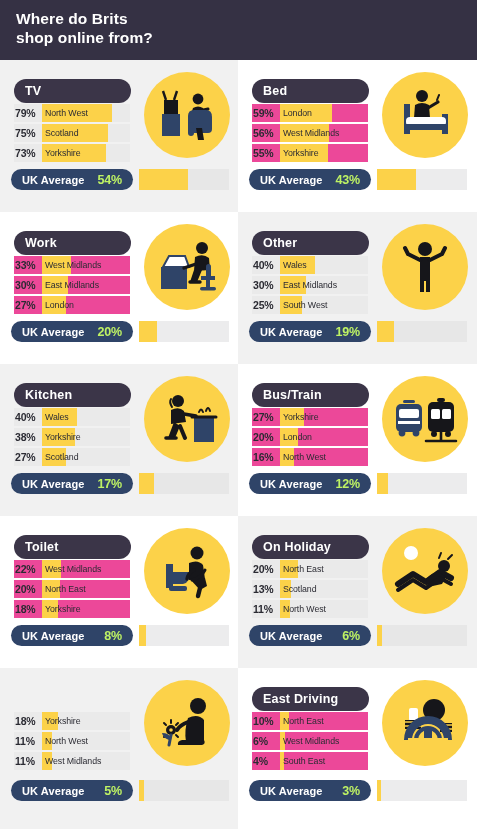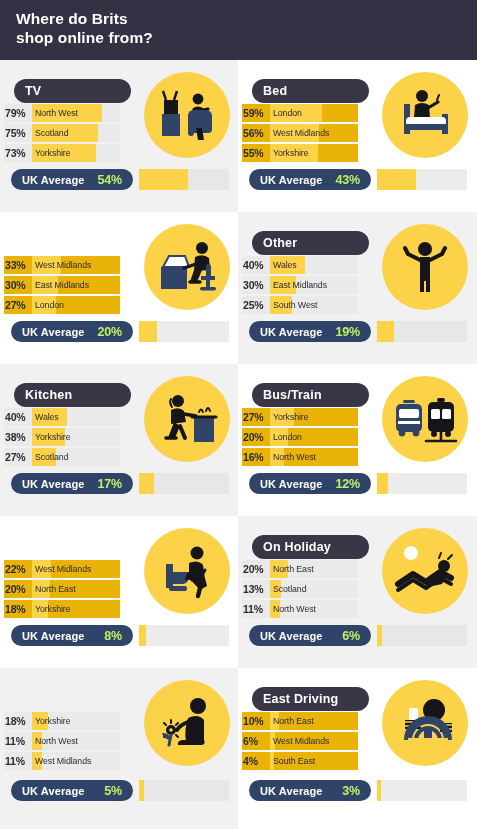--- a/index.html
+++ b/index.html
@@ -75,31 +75,31 @@
     color: #ffffff;
     font-size: 12.5px;
     font-weight: bold;
     letter-spacing: 0.2px;
     white-space: nowrap;
   }
 
   
   .stats {
     position: absolute;
-    left: 4px;
+    left: 14px;
     top: 44px;
     width: 116px;
   }
   .stat-row {
     position: relative;
     height: 18px;
     margin-bottom: 2px;
     background: #eaeaea;
   }
-  .card.bg-white .stat-row { background: #eab308; }
+  .card.bg-white .stat-row { background: #ec4899; }
   .stat-fill {
     position: absolute;
     left: 28px;
     top: 0;
     height: 18px;
     background: #fcd249;
   }
   .stat-pct {
     position: absolute;
     left: 1px;
@@ -276,20 +276,23 @@
       <path d="M46 36 l10 -6" stroke="#16161a" stroke-width="3.2" stroke-linecap="round"></path>
       <path d="M55 28 l2 -5" stroke="#16161a" stroke-width="2" stroke-linecap="round"></path>
       <rect x="22" y="32" width="6" height="30" fill="#2f4468"></rect>
       <rect x="60" y="42" width="6" height="20" fill="#2f4468"></rect>
       <rect x="24" y="45" width="40" height="9" rx="4" fill="#ffffff"></rect>
       <rect x="24" y="52" width="40" height="6" fill="#2f4468"></rect>
     </svg>
         </div>
   </div>
       <div class="card bg-white">
+    <div class="title-pill">
+      <span class="title-text">Work</span>
+    </div>
 
     <div class="stats">
       <div class="stat-row">
         <div class="stat-fill" style="width:29px"></div>
         <div class="stat-pct">33%</div>
         <div class="stat-label">West Midlands</div>
       </div>
       <div class="stat-row">
         <div class="stat-fill" style="width:26px"></div>
         <div class="stat-pct">30%</div>
@@ -457,20 +460,23 @@
       <rect x="49" y="33" width="9" height="10" rx="1.5" fill="#ffffff"></rect>
       <rect x="60" y="33" width="9" height="10" rx="1.5" fill="#ffffff"></rect>
       <rect x="55" y="22" width="8" height="4" rx="2" fill="#16161a"></rect>
       <circle cx="52" cy="58" r="3" fill="#16161a"></circle>
       <circle cx="66" cy="58" r="3" fill="#16161a"></circle>
       <path d="M44 65 h30 M59 56 v9" stroke="#16161a" stroke-width="2.6" stroke-linecap="round"></path>
     </svg>
         </div>
   </div>
       <div class="card bg-white">
+    <div class="title-pill">
+      <span class="title-text">Toilet</span>
+    </div>
 
     <div class="stats">
       <div class="stat-row">
         <div class="stat-fill" style="width:19px"></div>
         <div class="stat-pct">22%</div>
         <div class="stat-label">West Midlands</div>
       </div>
       <div class="stat-row">
         <div class="stat-fill" style="width:18px"></div>
         <div class="stat-pct">20%</div>

